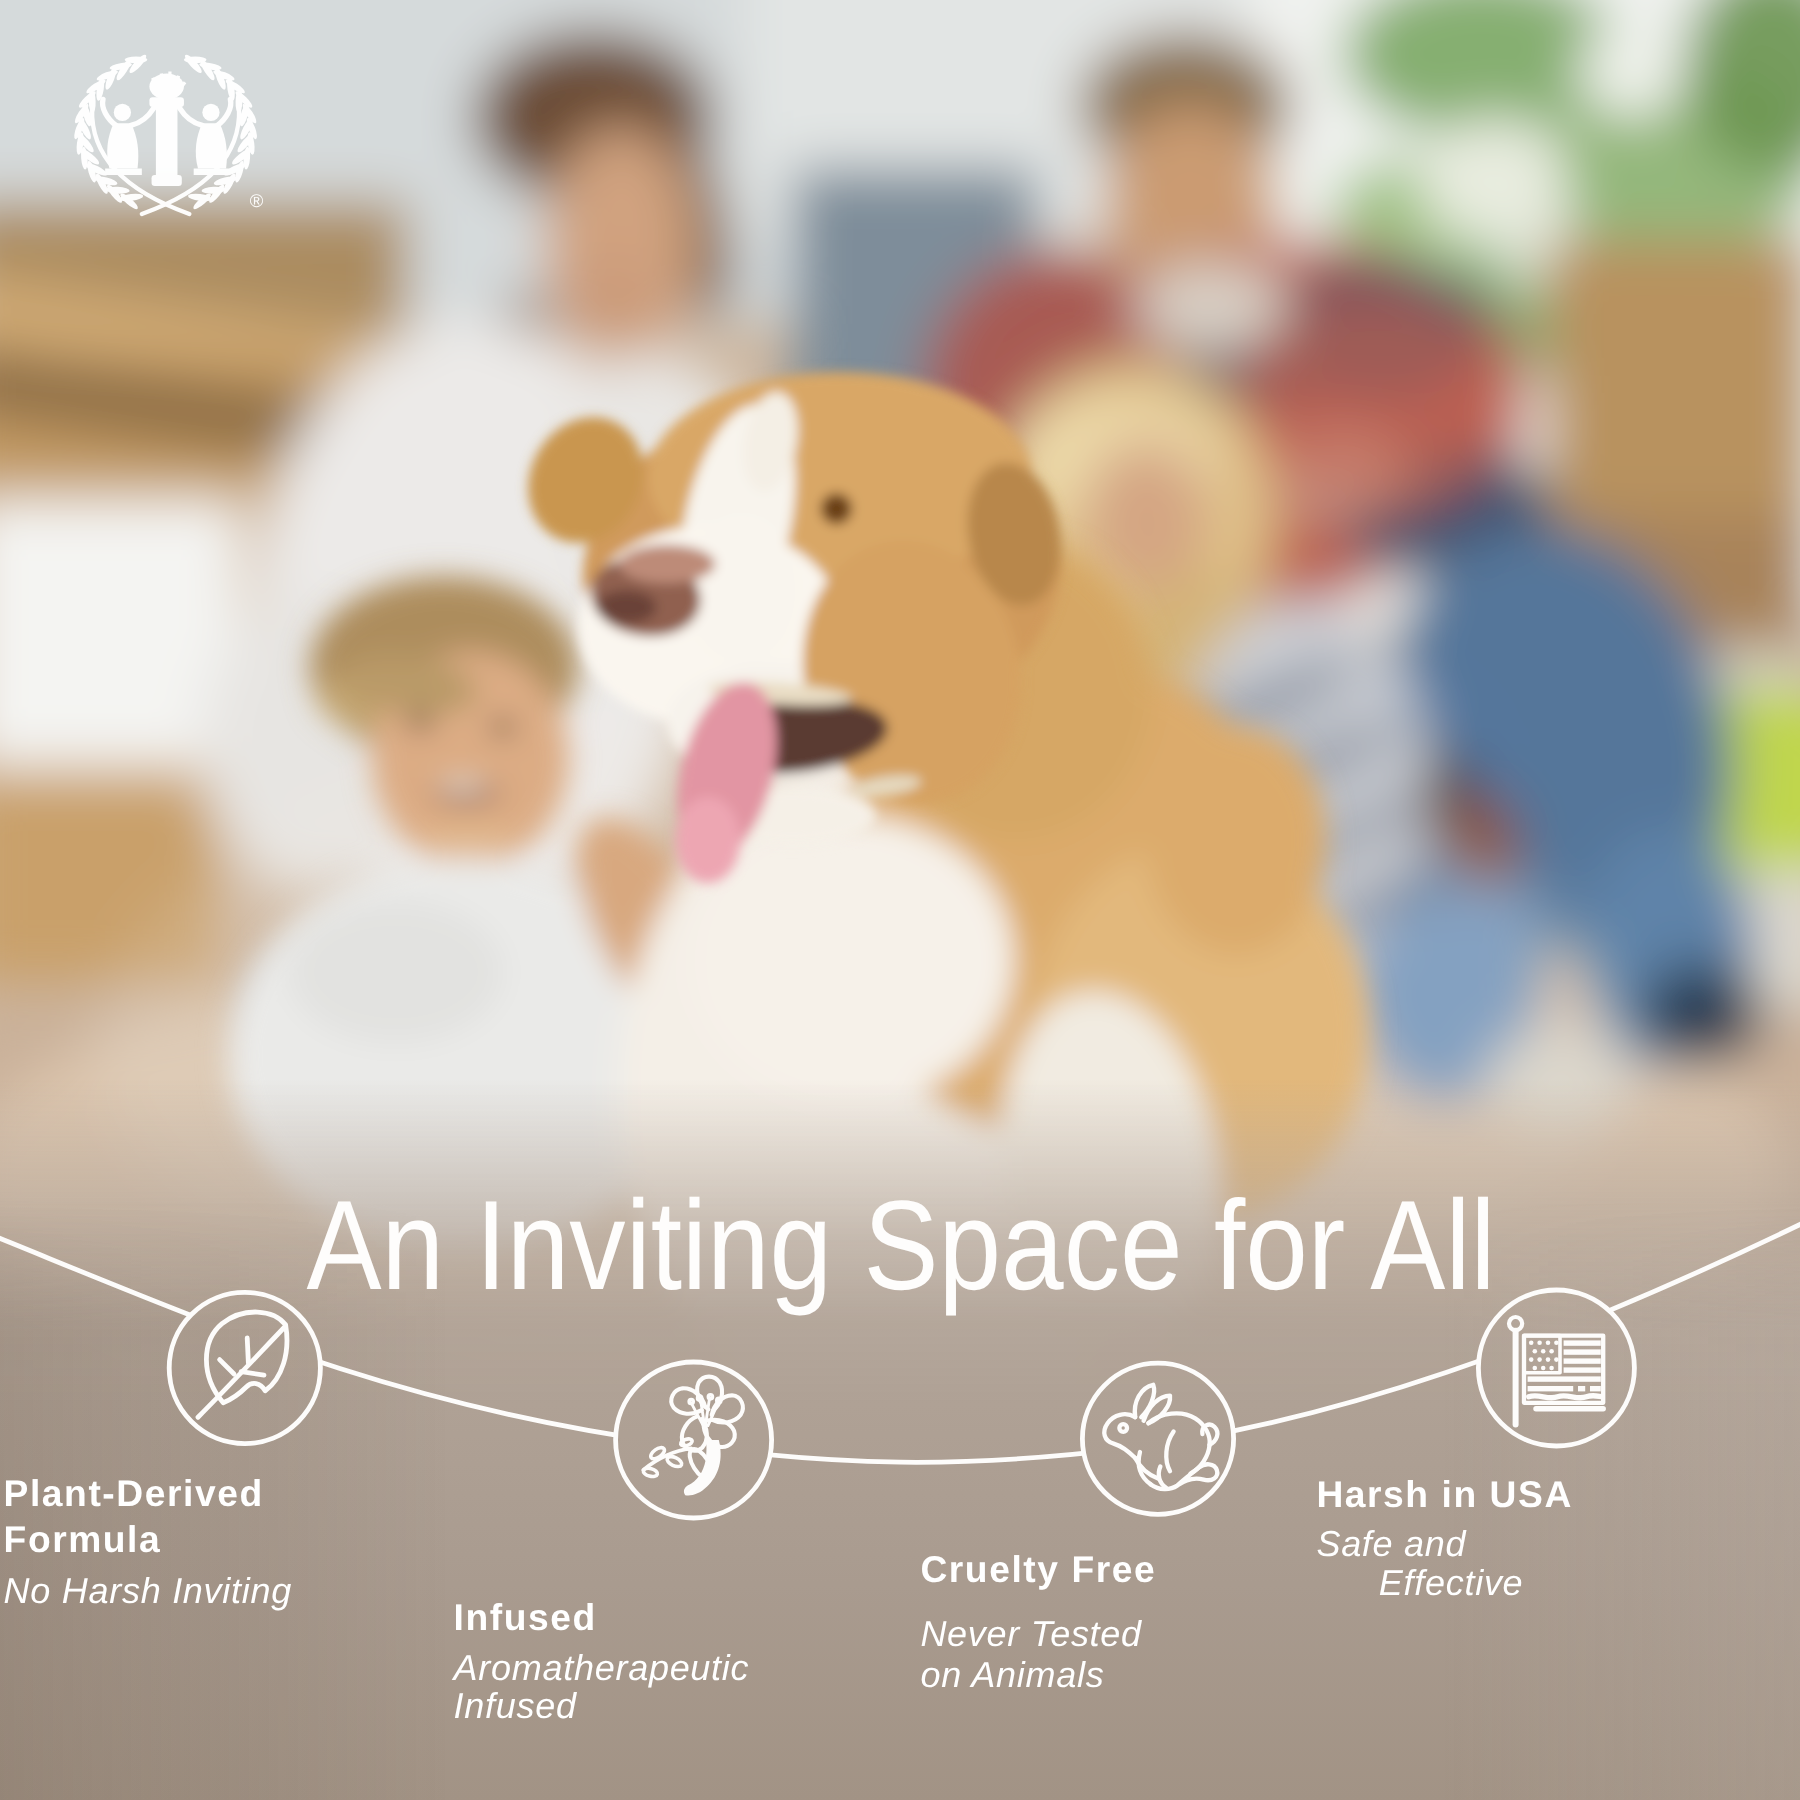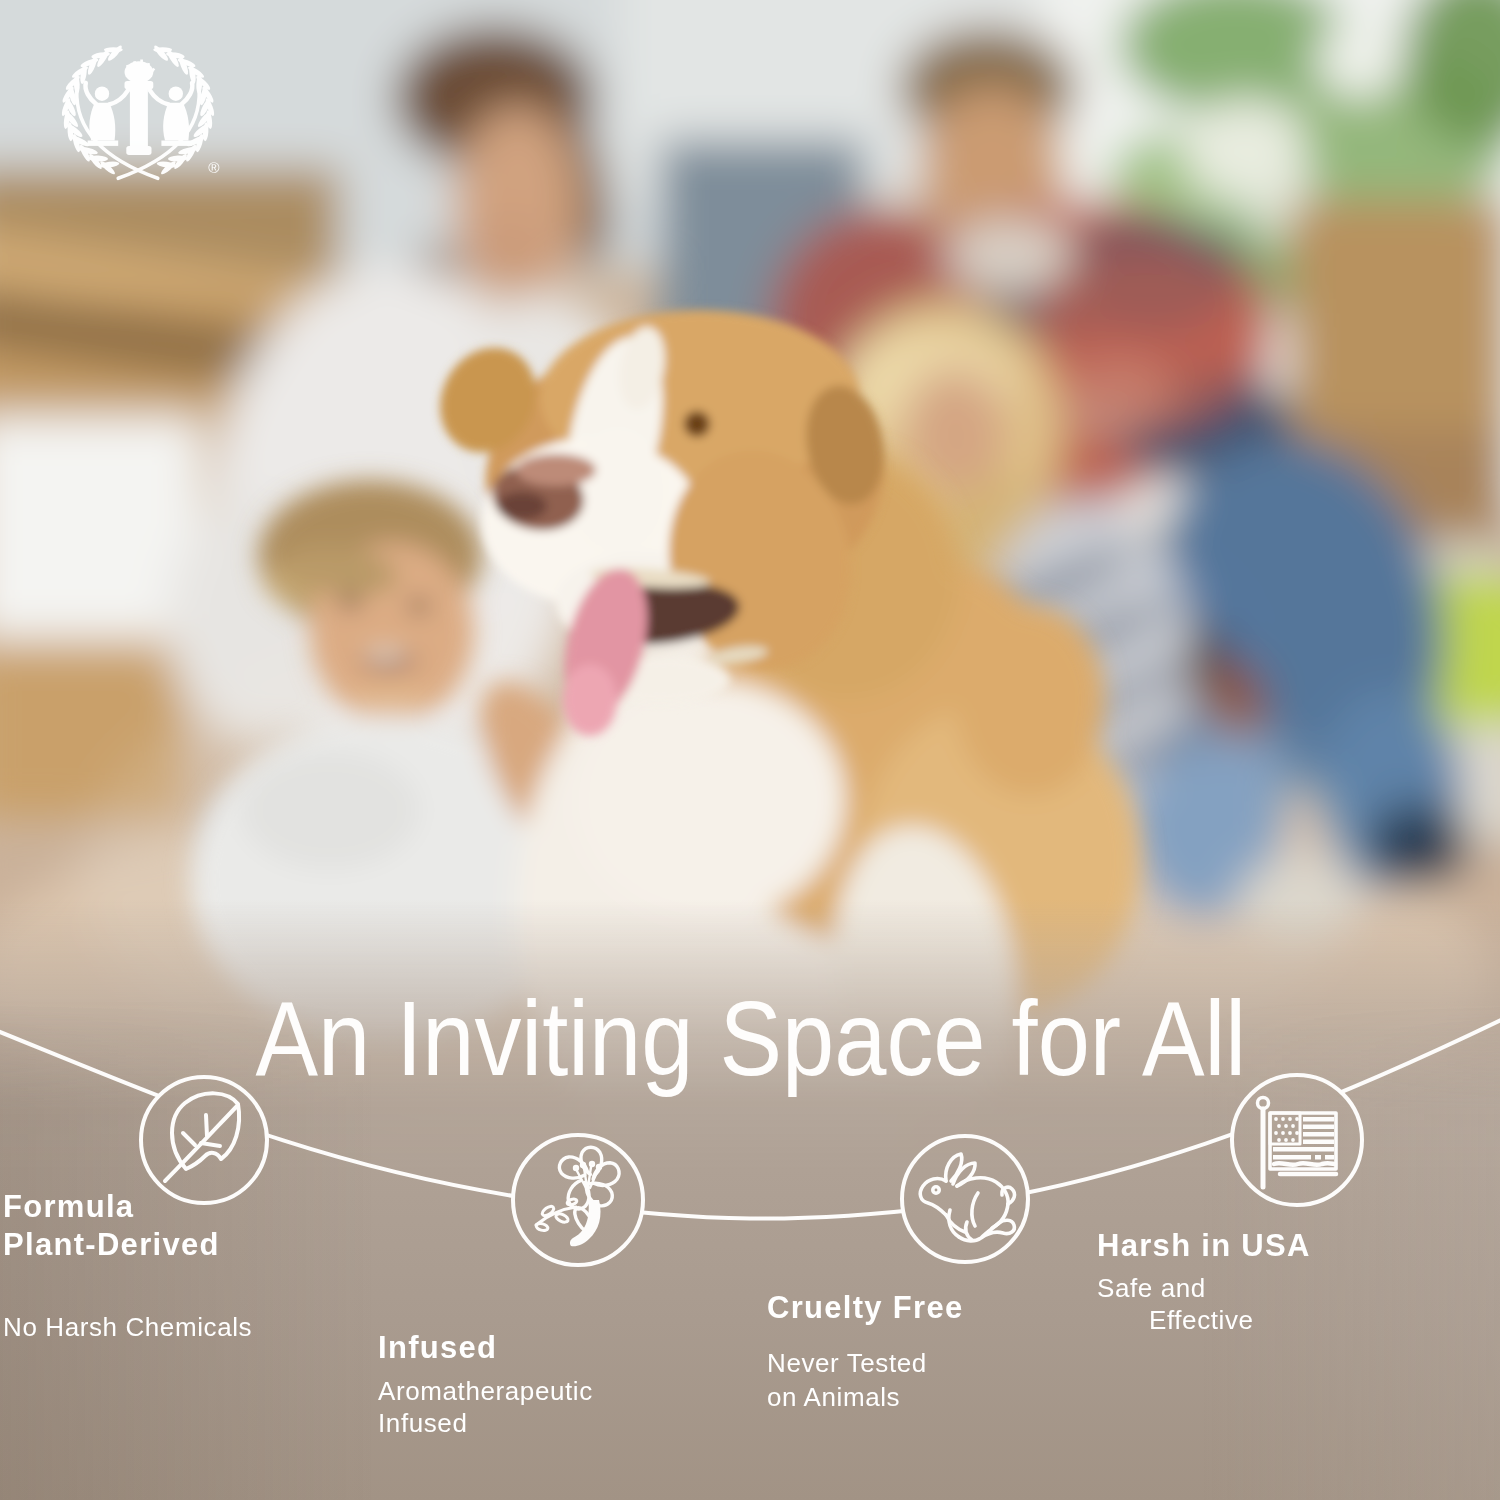--- a/index.html
+++ b/index.html
@@ -1,21 +1,21 @@
 <!DOCTYPE html>
 <html><head>
 <meta charset="utf-8">
 <style>
   html,body{margin:0;padding:0;background:#fff}
   #stage{position:relative;width:1500px;height:1500px;overflow:hidden;
          font-family:"Liberation Sans",sans-serif;background:#cdb69e}
   #stage svg{position:absolute;left:0;top:0;display:block}
   .t{position:absolute;color:#fff;text-align:left;white-space:nowrap}
   .b{font-weight:bold;font-size:31px;line-height:31px;letter-spacing:1.3px}
-  .i{font-size:26px;line-height:30px;letter-spacing:0.6px}
+  .i{font-style:italic;font-size:30px;line-height:30px;letter-spacing:0.6px}
   #title{position:absolute;left:0;width:1500px;text-align:center;color:#fefdfc;
          font-size:106px;line-height:106px;top:985px;letter-spacing:0px;
          transform:scaleX(0.885);transform-origin:757px 0}
 </style>
 </head>
 <body>
 <div id="stage">
 
 <svg width="1500" height="1500" viewBox="0 0 1500 1500">
   <defs>
@@ -407,22 +407,22 @@
     <rect x="1315" y="1155" width="6" height="4.5"></rect>
     <rect x="1325" y="1155" width="9" height="4.5"></rect>
   </g>
   <g fill="none" stroke="#fdfcfb" stroke-width="4.5" stroke-linecap="round">
     <path d="M 1274,1164 C 1282,1161 1290,1167 1298,1164 C 1306,1161 1314,1167 1322,1164 C 1328,1162 1333,1164 1335,1164"></path>
     <path d="M 1280,1174 L 1336,1174"></path>
   </g>
 </svg>
 
 <div class="t b" style="left:3px;width:400px;top:1229px">Plant-Derived</div>
-<div class="t b" style="left:3px;width:400px;top:1191px">Formula</div>
-<div class="t i" style="left:3px;width:400px;top:1312px">No Harsh Chemicals</div>
+<div class="t b" style="left:3px;width:400px;top:1267px">Formula</div>
+<div class="t i" style="left:3px;width:400px;top:1312px">No Harsh Inviting</div>
 
 <div class="t b" style="left:378px;width:400px;top:1332px">Infused</div>
 <div class="t i" style="left:378px;width:400px;top:1376px">Aromatherapeutic</div>
 <div class="t i" style="left:378px;width:400px;top:1408px">Infused</div>
 
 <div class="t b" style="left:767px;width:400px;top:1292px">Cruelty Free</div>
 <div class="t i" style="left:767px;width:400px;top:1348px">Never Tested</div>
 <div class="t i" style="left:767px;width:400px;top:1382px">on Animals</div>
 
 <div class="t b" style="left:1097px;width:400px;top:1230px">Harsh in USA</div>

